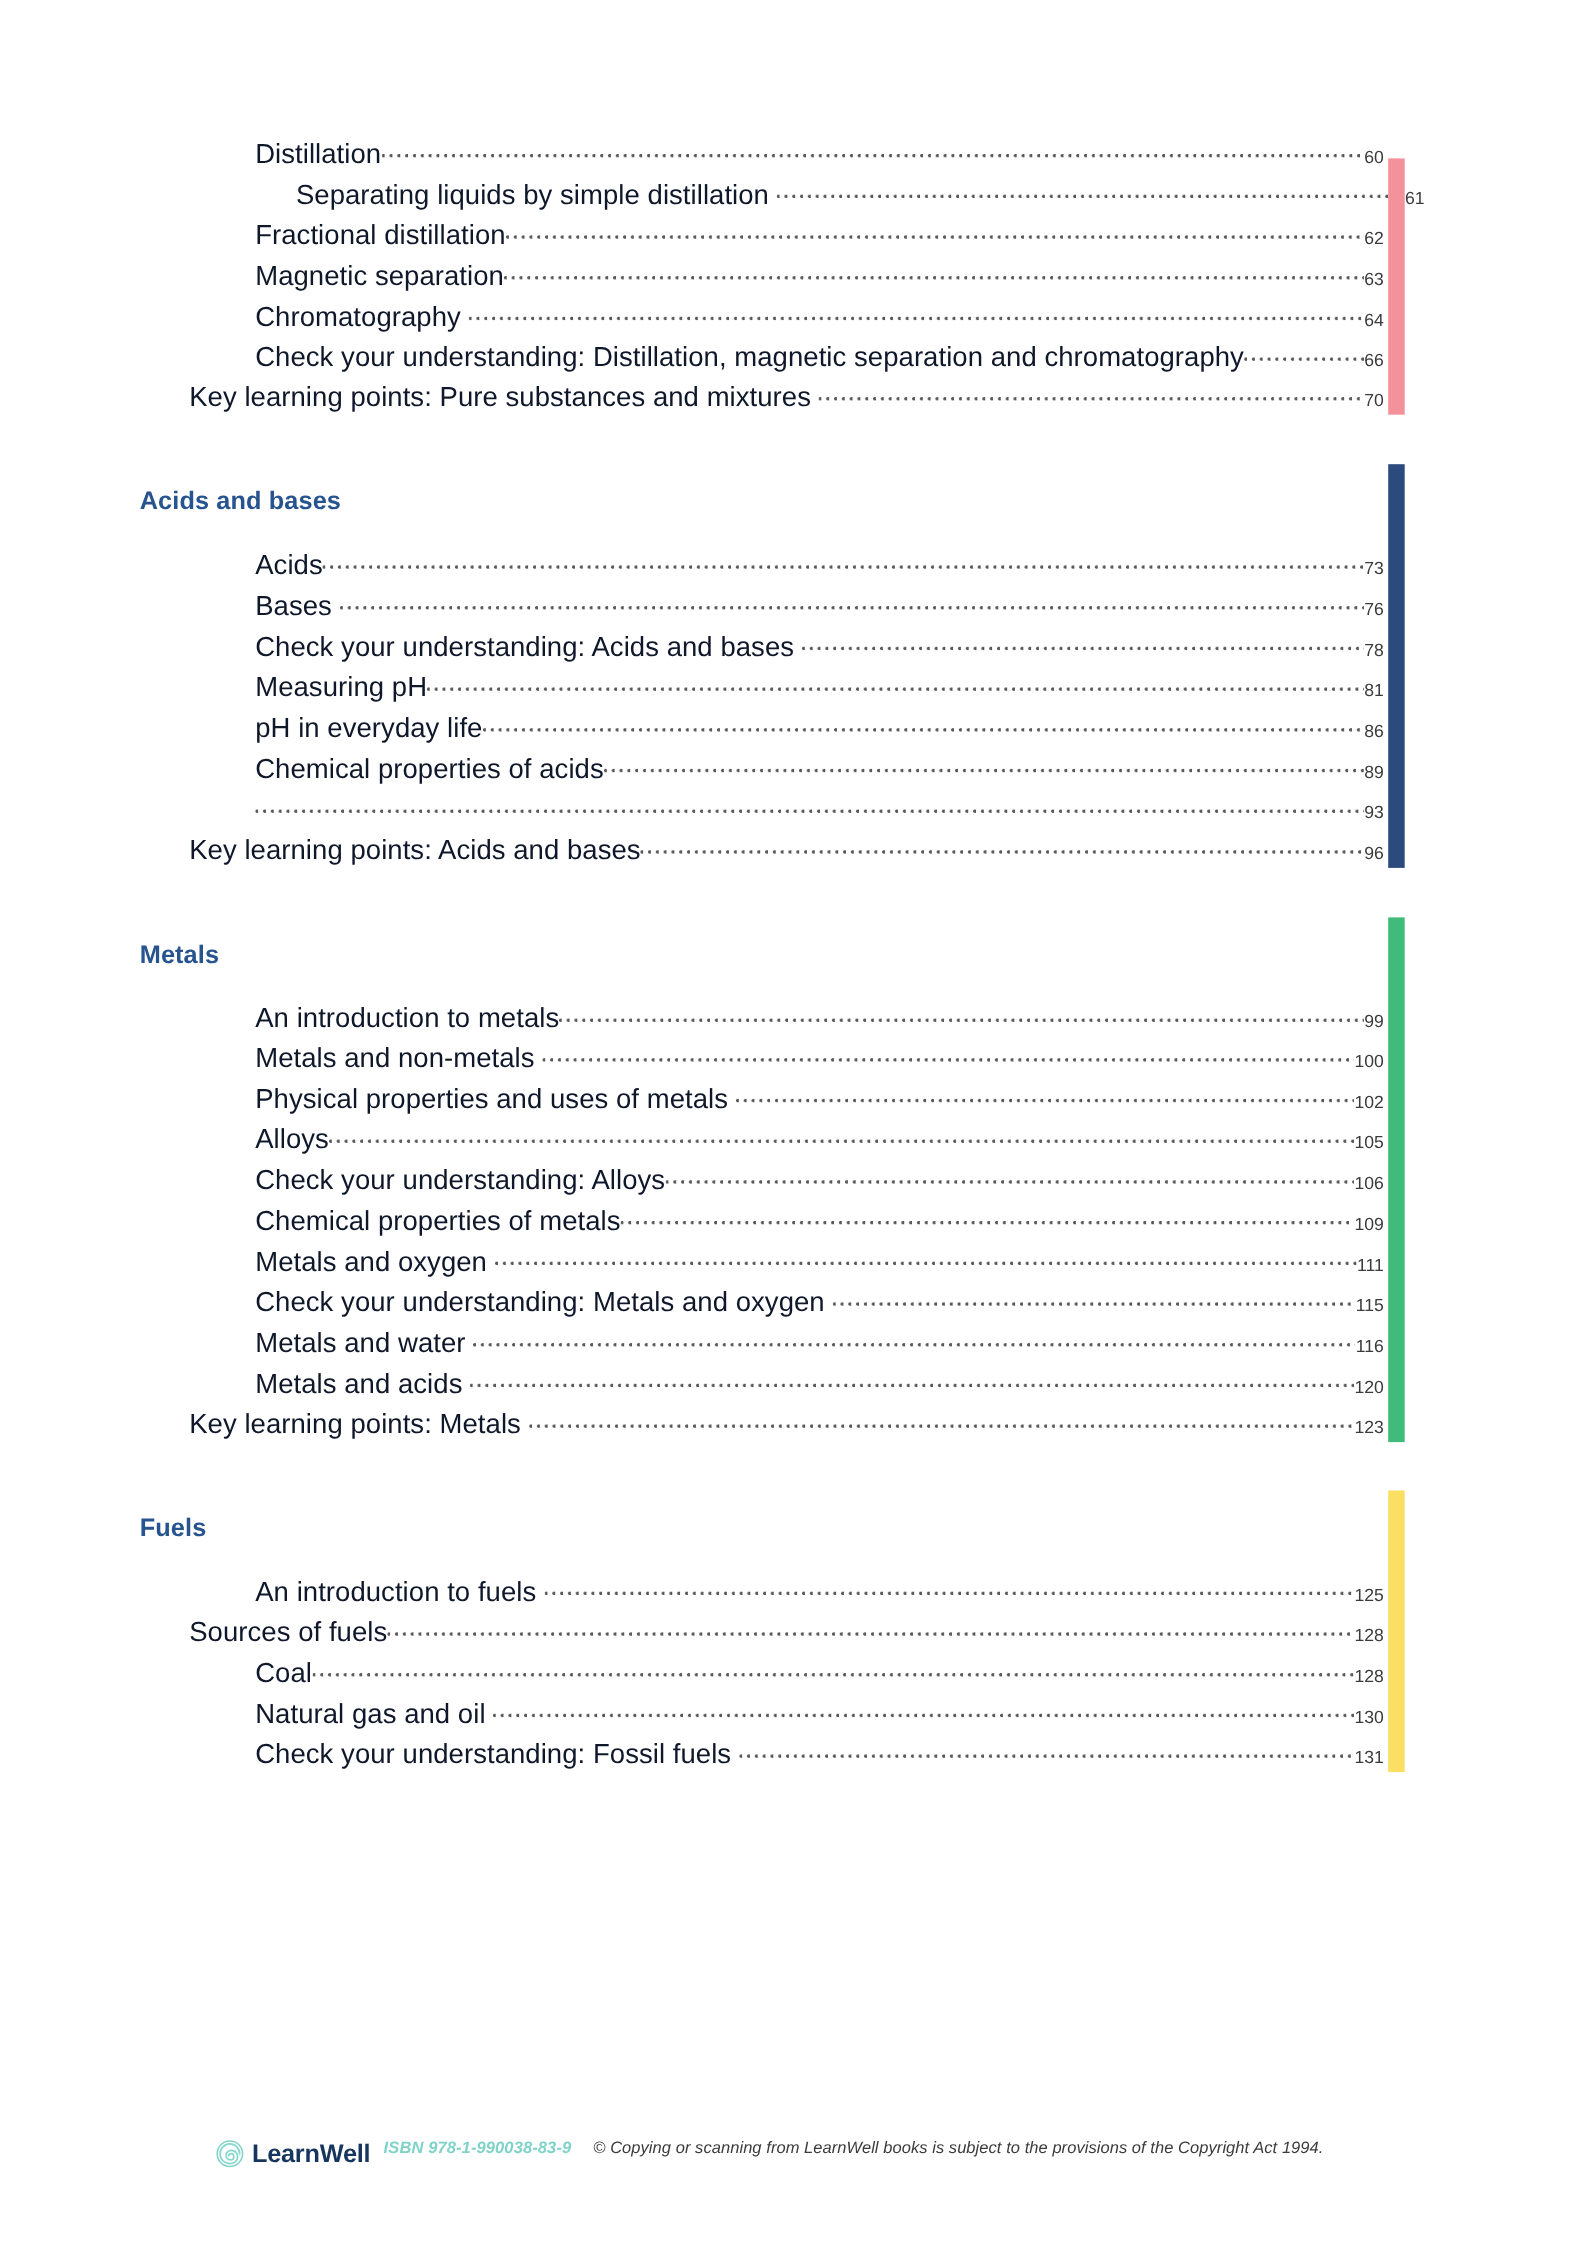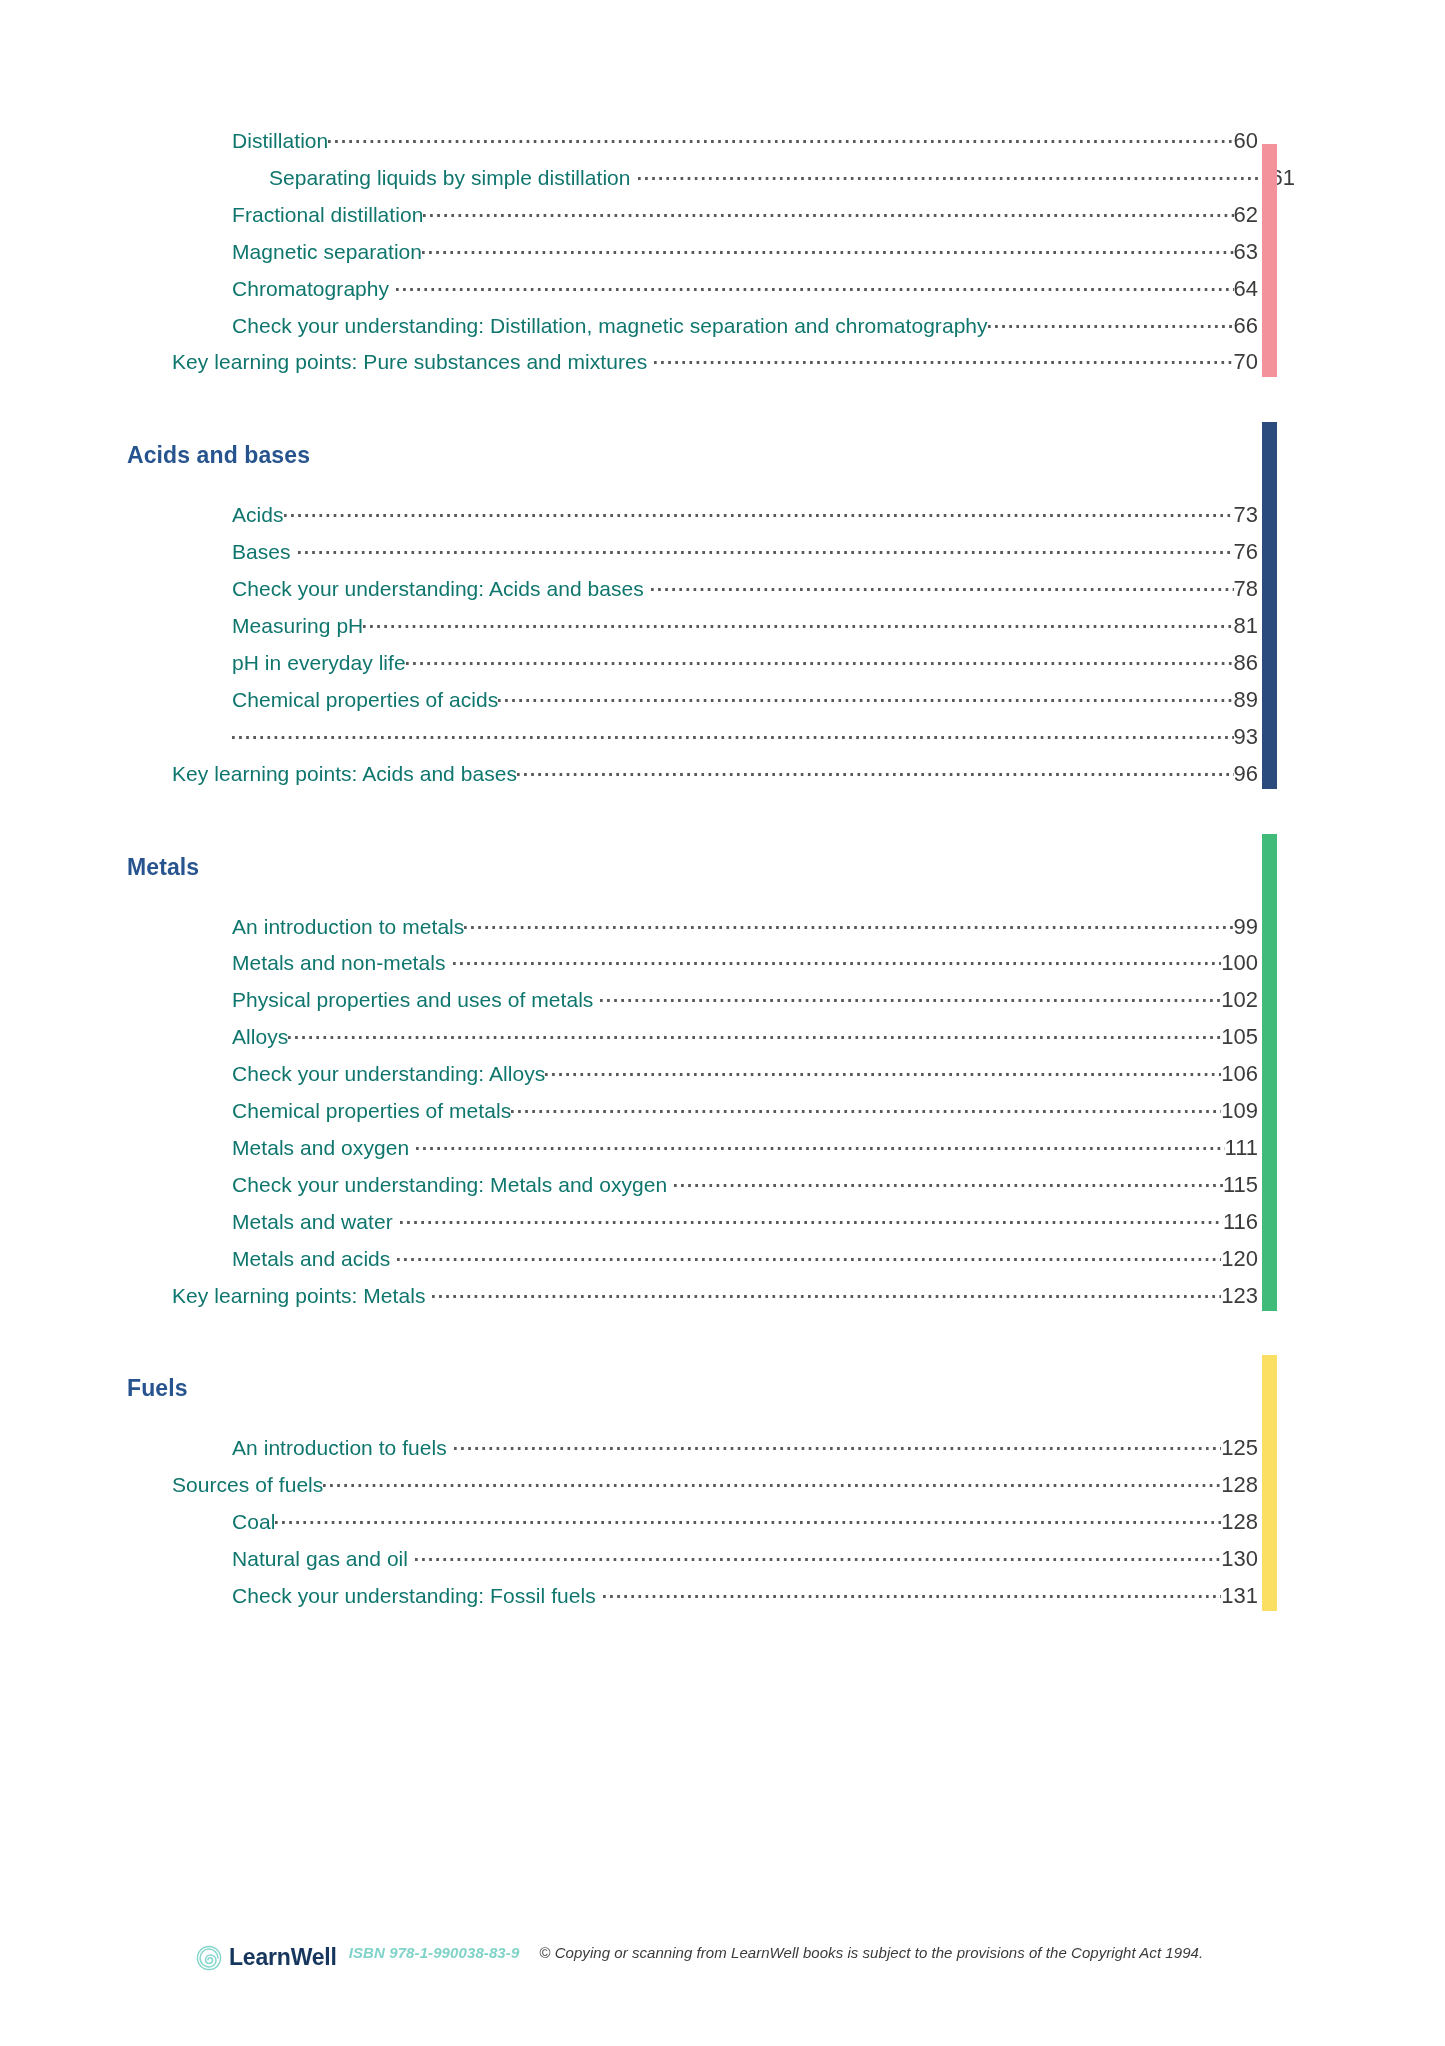--- a/index.html
+++ b/index.html
@@ -63,22 +63,22 @@
     align-items: baseline;
     width: 100%;
     padding-right: 187px; 
     box-sizing: border-box;
   }
 
   .lvl1 .row-inner { padding-left: 172px; }
   .lvl2 .row-inner { padding-left: 232px; }
 
   .toc-title {
-    font-size: 21px;
-    color: #0f766e;
+    font-size: 25px;
+    color: #0f172a;
     white-space: nowrap;
     flex: 0 0 auto;
     letter-spacing: .05px;
   }
 
   .leader {
     flex: 1 1 auto;
     min-width: 4px;
     overflow: hidden;
     height: 22px;
@@ -91,21 +91,21 @@
     left: 0;
     right: 0;
     bottom: 5px;
     height: 3px;
     background-image: radial-gradient(circle at 1.5px 1.5px, #58585b 1.45px, rgba(0,0,0,0) 1.6px);
     background-size: 7.1px 3px;
     background-repeat: repeat-x;
   }
 
   .toc-page {
-    font-size: 22px;
+    font-size: 16px;
     color: #3b3b3d;
     flex: 0 0 auto;
     text-align: right;
     white-space: nowrap;
     padding-left: 0px;
   }
 
   
   .gap-before .leader { margin-left: 7px; }
 

